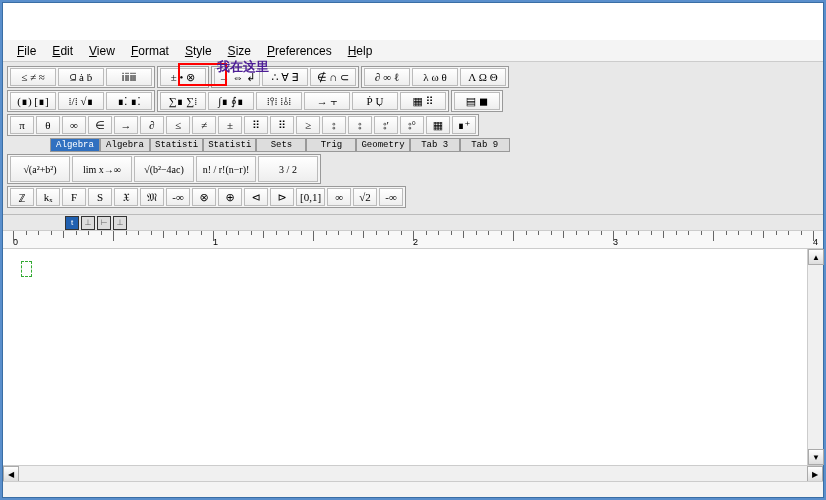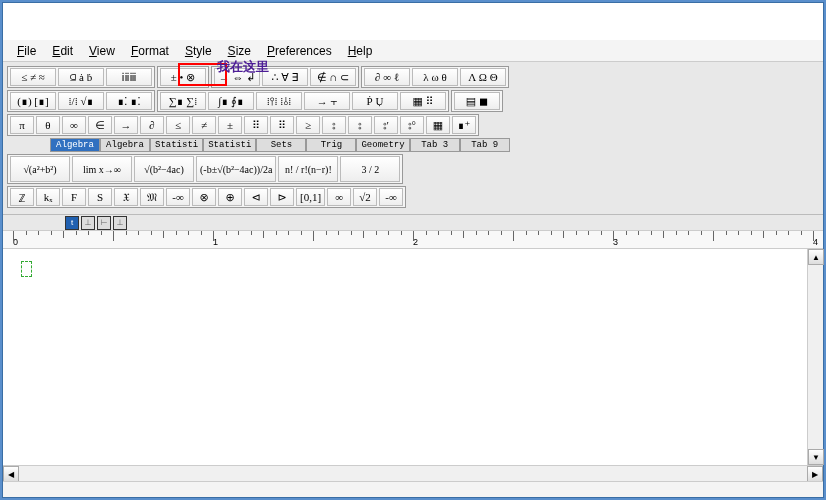--- a/index.html
+++ b/index.html
@@ -130,21 +130,20 @@
           <div class="tablabel">Geometry</div>
           <div class="tablabel">Tab 3</div>
           <div class="tablabel">Tab 9</div>
         </div>
       </div>
     <div class="toolrow" id="templatesrow">
         <div class="toolgroup">
           <div class="toolbtn xwide" style="font-size: 10px;">√(a²+b²)</div>
           <div class="toolbtn xwide" style="font-size: 10px;">lim x→∞</div>
           <div class="toolbtn xwide" style="font-size: 10px; text-align: center;">√(b²−4ac)</div>
-          <div class="toolbtn xwide" style="font-size: 10px;">(-b±√(b²−4ac))/2a</div>
           <div class="toolbtn xwide" style="font-size: 10px;">n! / r!(n−r)!</div>
           <div class="toolbtn xwide" style="font-size: 10px;">3 / 2</div>
         </div>
       </div>
     <div class="toolrow" id="row5g">
         <div class="toolgroup">
           <div class="toolbtn">ℤ</div>
           <div class="toolbtn">kₓ</div>
           <div class="toolbtn">F</div>
           <div class="toolbtn">S</div>

